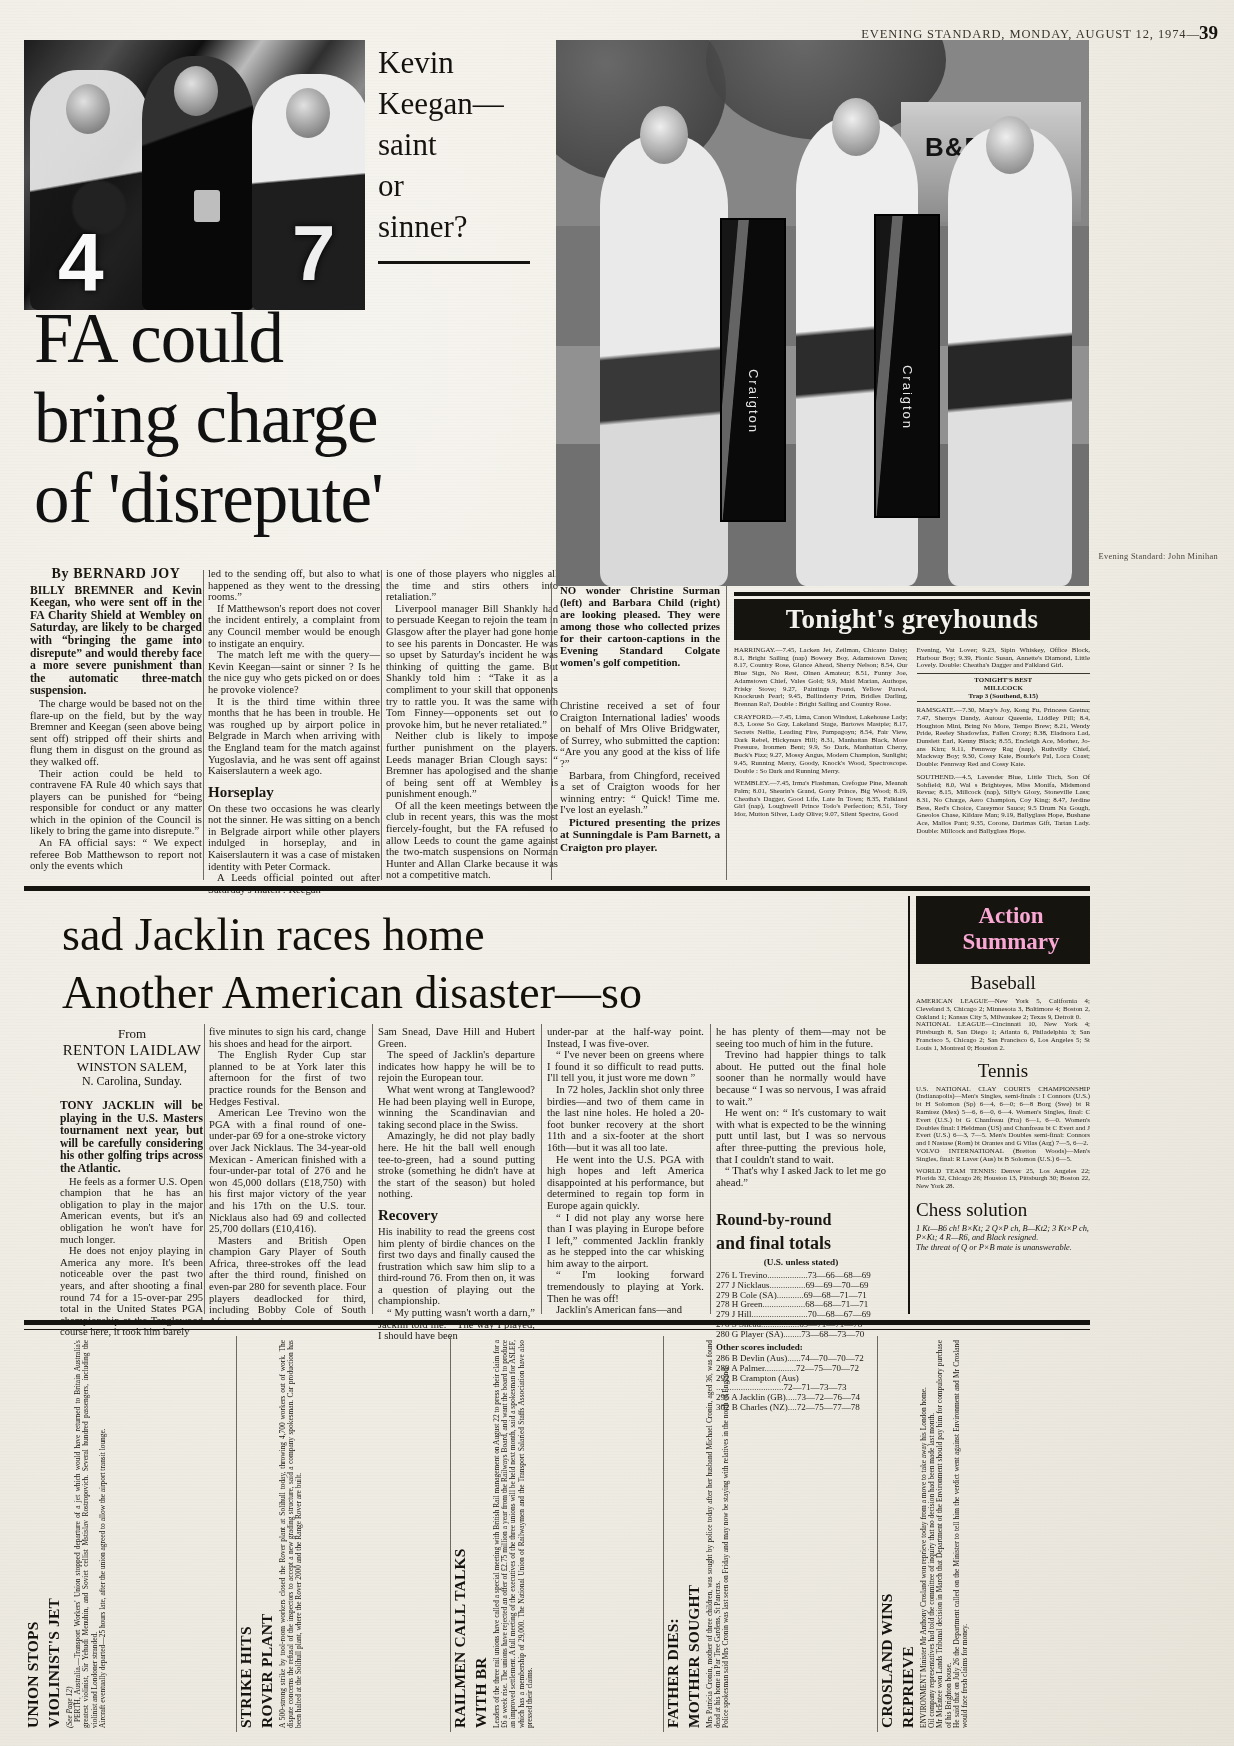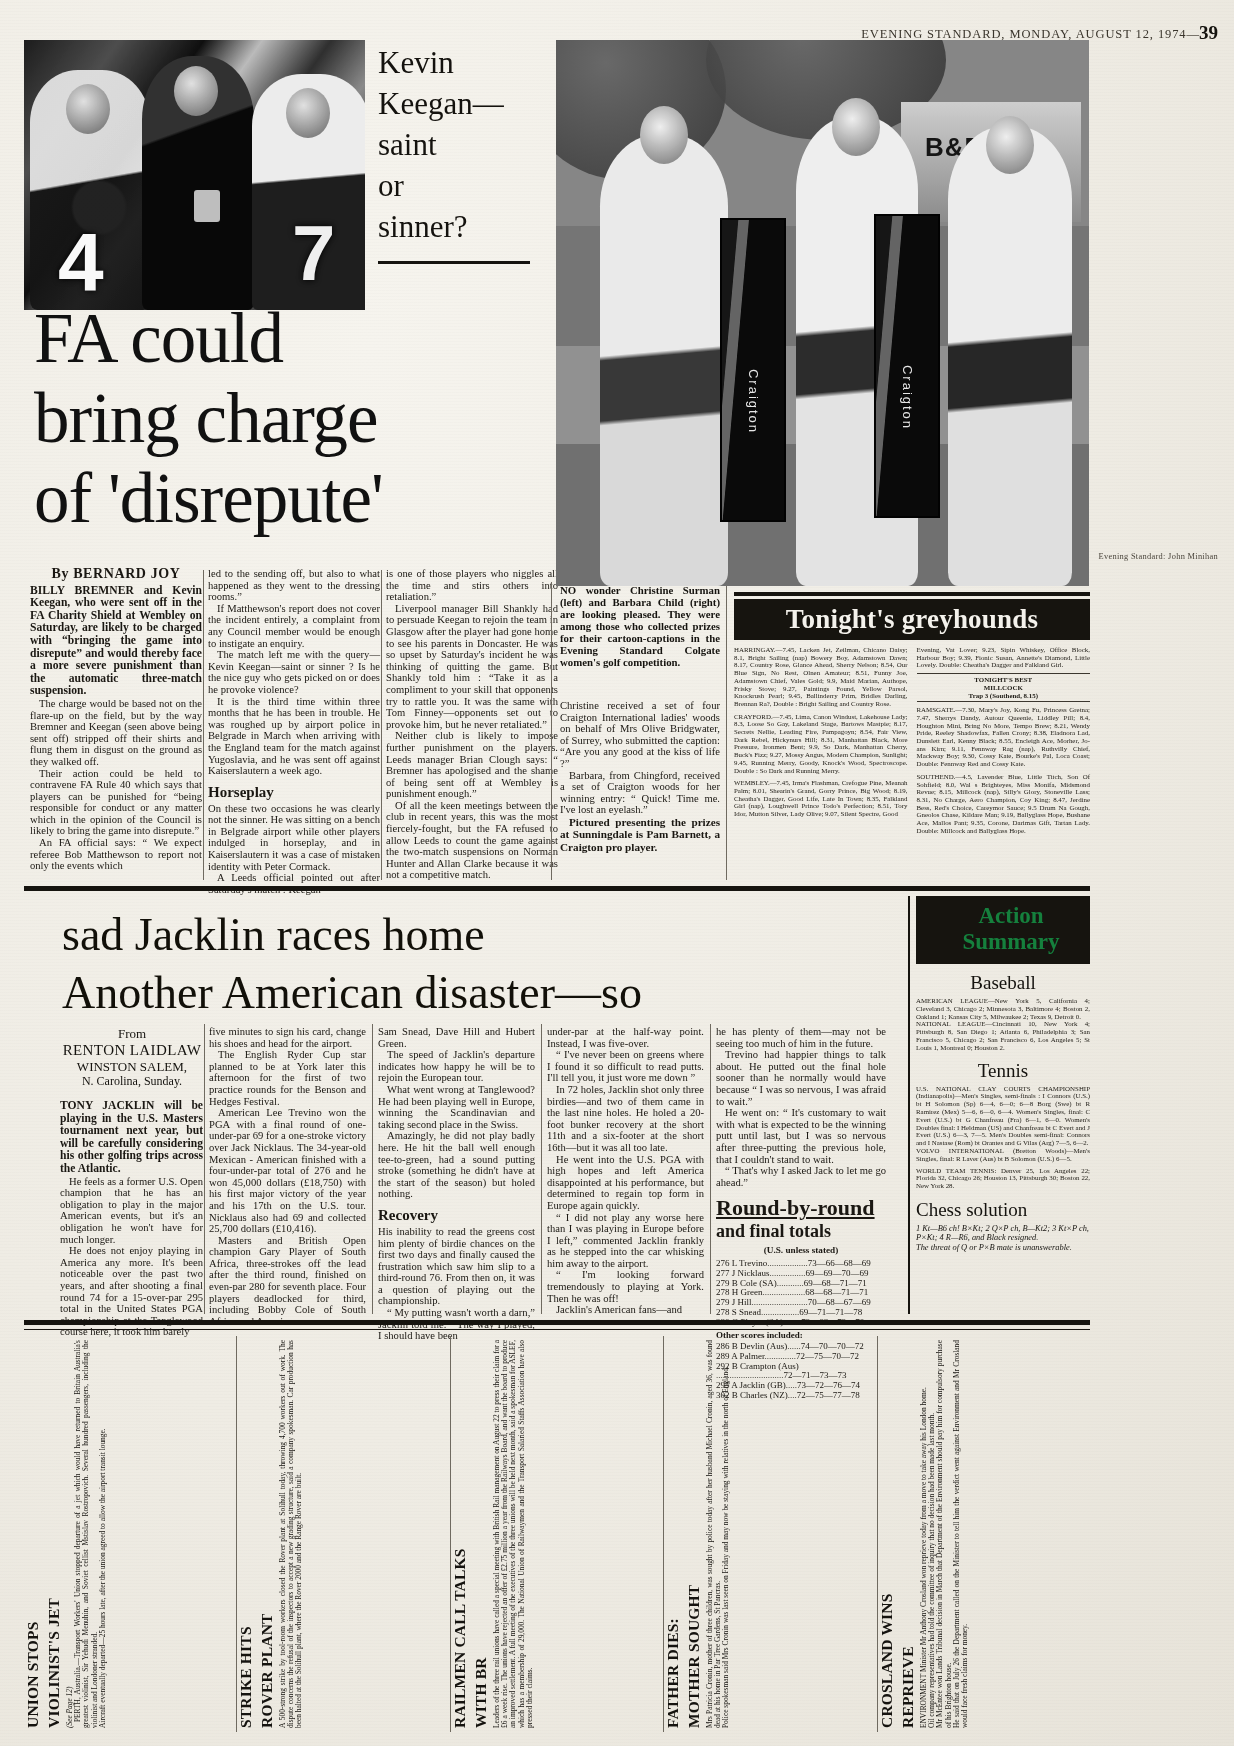--- a/index.html
+++ b/index.html
@@ -190,21 +190,21 @@
   #golf-headline{
     position:absolute;left:62px;top:906px;width:830px;
     font-size:46px;line-height:58px;color:#121009;
     font-family:"Liberation Serif", serif;
   }
   #golf-headline span{display:block;}
 
   
   #action-summary{position:absolute;left:916px;top:896px;width:174px;}
   #action-summary .as-title{
-    background:#16140f;color:#15803d;text-align:center;
+    background:#16140f;color:#f9a8d4;text-align:center;
     font-size:23px;line-height:26px;font-weight:bold;padding:7px 0 9px 16px;
   }
   #action-summary .as-sport{
     text-align:center;font-size:19px;line-height:22px;margin:8px 0 3px 0;
     font-family:"Liberation Serif", serif;
   }
   #action-summary .as-body{font-size:6.9px;line-height:7.8px;text-align:justify;color:#23201a;}
   #action-summary .chess-title{
     font-size:19px;line-height:22px;margin:9px 0 3px 0;text-align:left;
   }
@@ -399,21 +399,21 @@
     <p>“ I did not play any worse here than I was playing in Europe before I left,” commented Jacklin frankly as he stepped into the car whisking him away to the airport.</p>
     <p>“ I'm looking forward tremendously to playing at York. Then he was off!</p>
     <p>Jacklin's American fans—and</p>
   </div>
 
   <div class="abs body-col" style="left:716px;top:1026px;width:170px;">
     <p class="first">he has plenty of them—may not be seeing too much of him in the future.</p>
     <p>Trevino had happier things to talk about. He putted out the final hole sooner than he normally would have because “ I was so nervous, I was afraid to wait.”</p>
     <p>He went on: “ It's customary to wait with what is expected to be the winning putt until last, but I was so nervous after three-putting the previous hole, that I couldn't stand to wait.</p>
     <p>“ That's why I asked Jack to let me go ahead.”</p>
-    <div class="subhead" style="font-size:22px;line-height:20px;margin-top:10px;text-decoration:underline;">Round-by-round</div>
+    <div class="subhead" style="font-size:16px;line-height:20px;margin-top:22px;">Round-by-round</div>
     <div class="subhead" style="font-size:18px;line-height:20px;margin:0 0 4px 0;">and final totals</div>
     <div style="text-align:center;font-weight:bold;font-size:9.2px;margin-bottom:2px;">(U.S. unless stated)</div>
     <div style="font-size:9px;line-height:9.8px;">
       <div>276 L Trevino..................73—66—68—69</div>
       <div>277 J Nicklaus................69—69—70—69</div>
       <div>279 B Cole (SA)............69—68—71—71</div>
       <div>278 H Green...................68—68—71—71</div>
       <div>279 J Hill.........................70—68—67—69</div>
       <div>278 S Snead.................69—71—71—78</div>
       <div>280 G Player (SA)........73—68—73—70</div>

